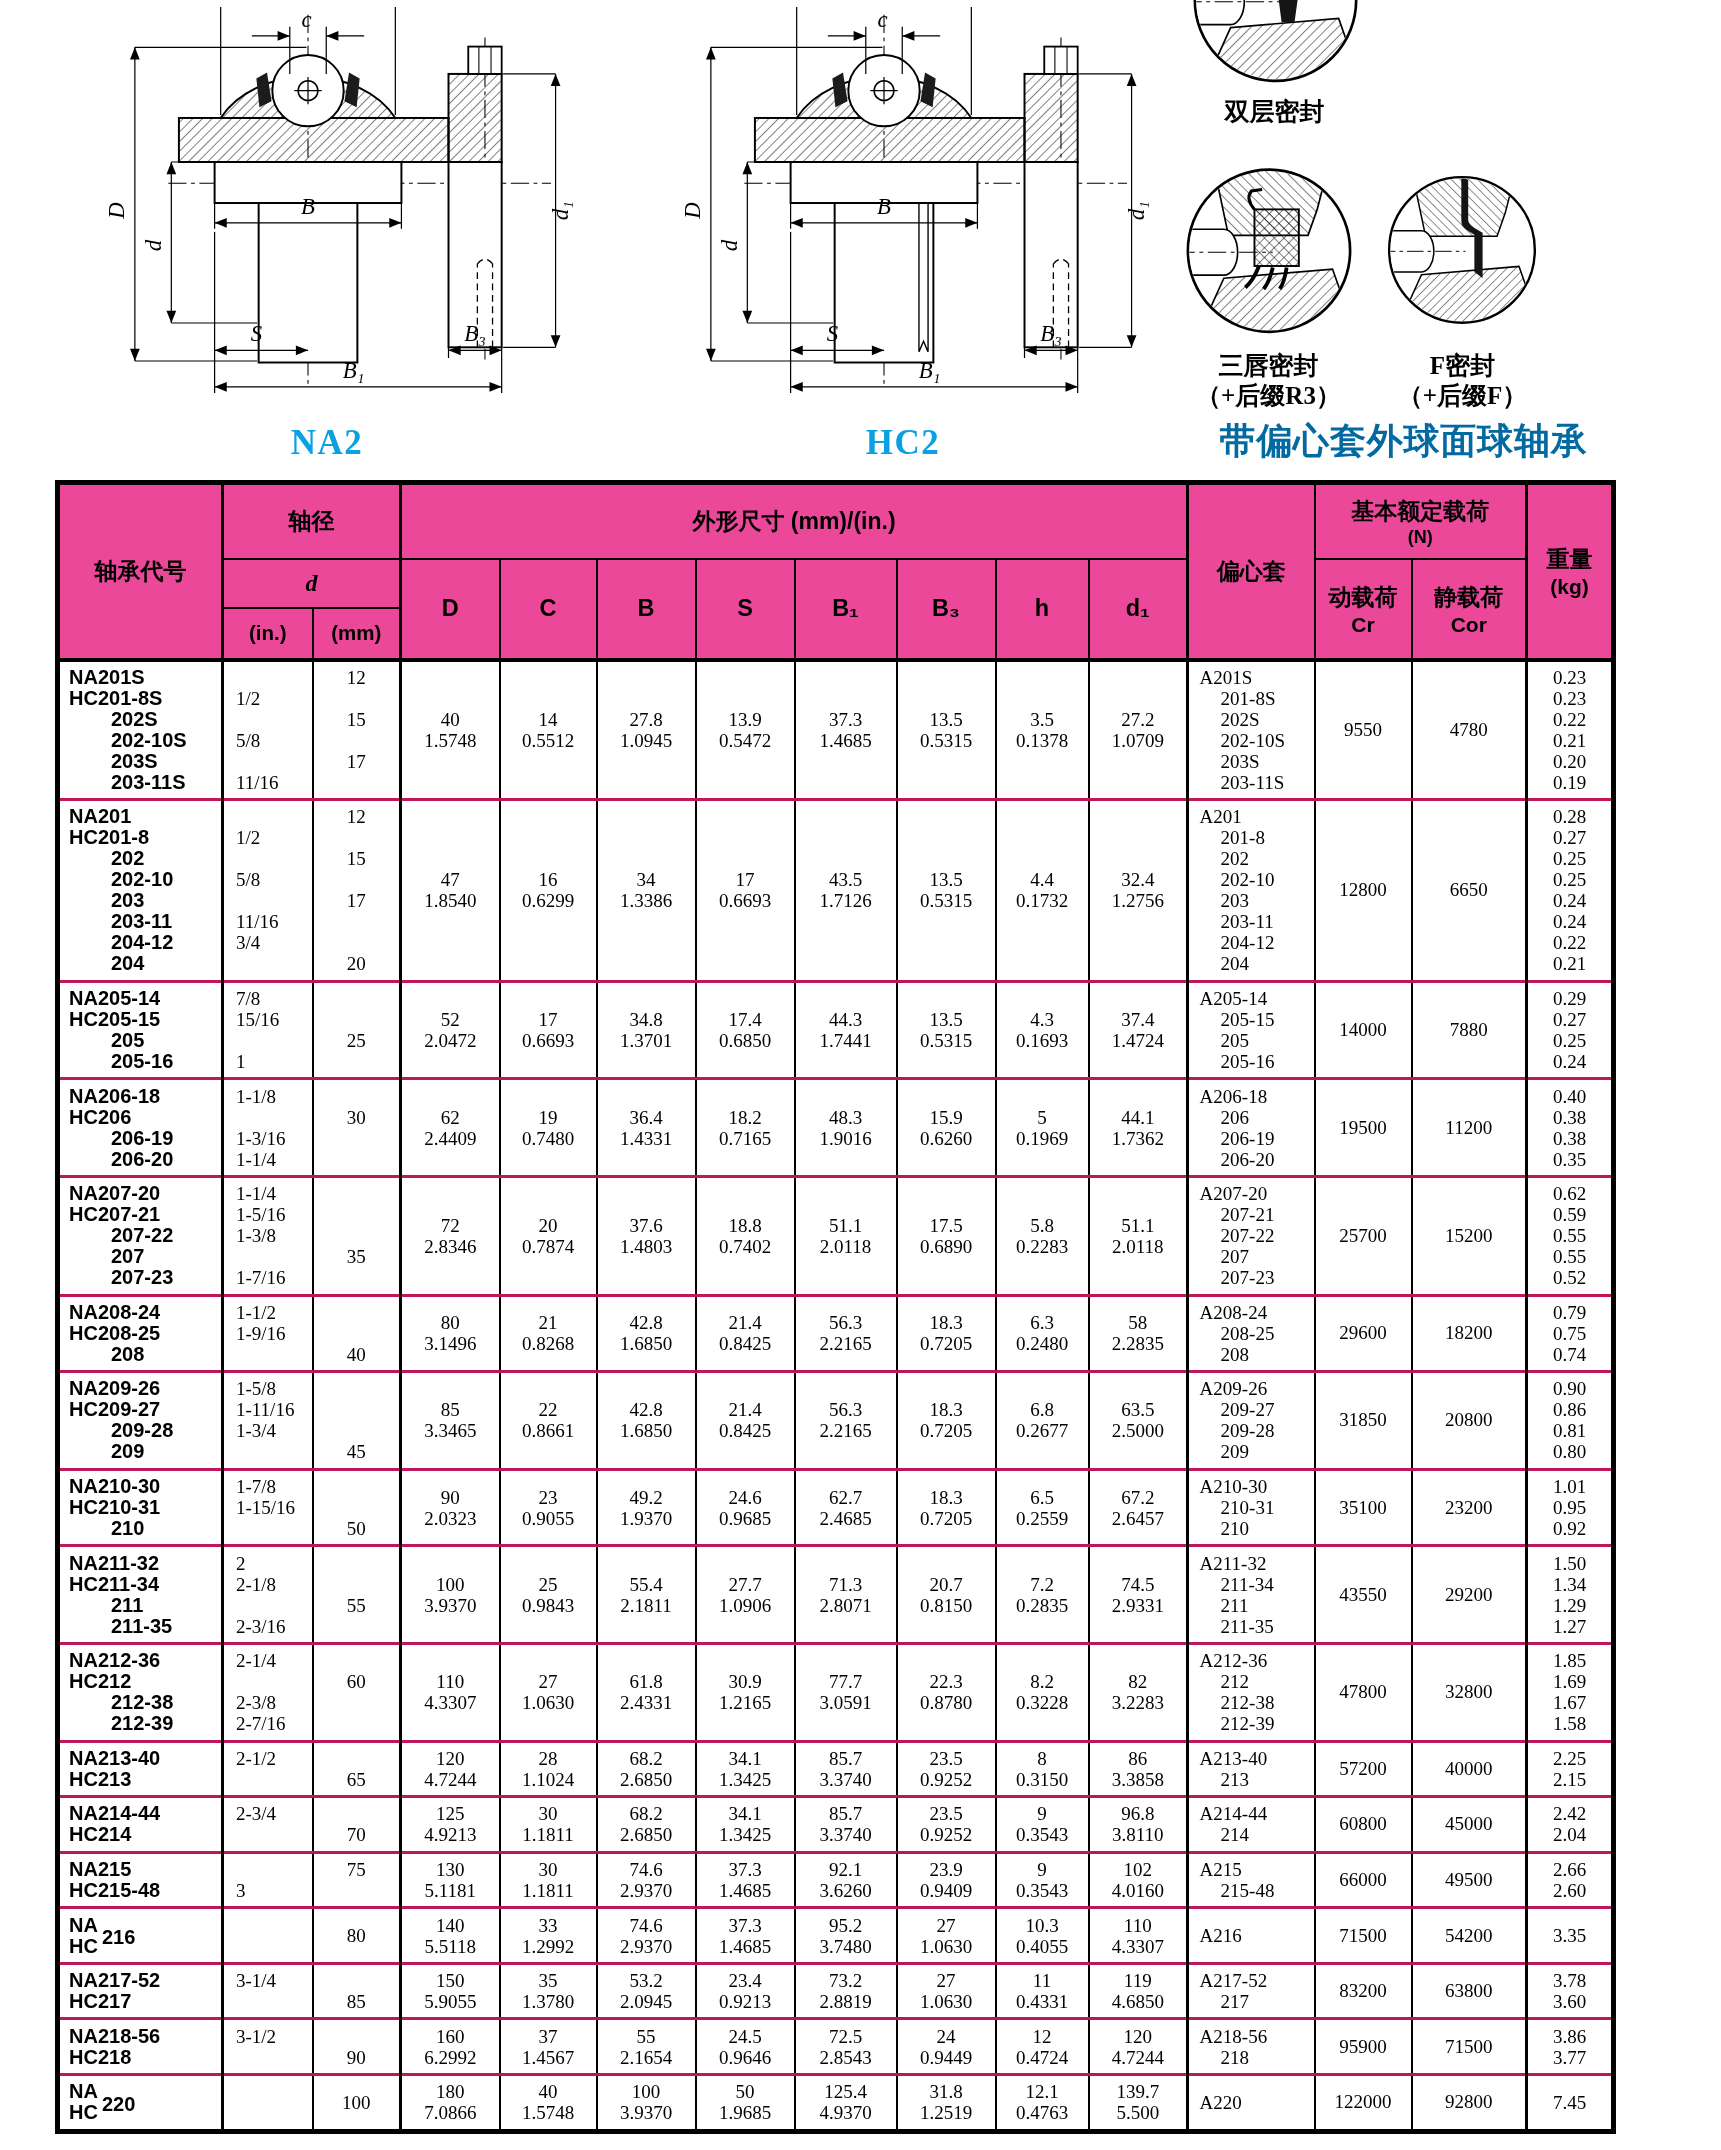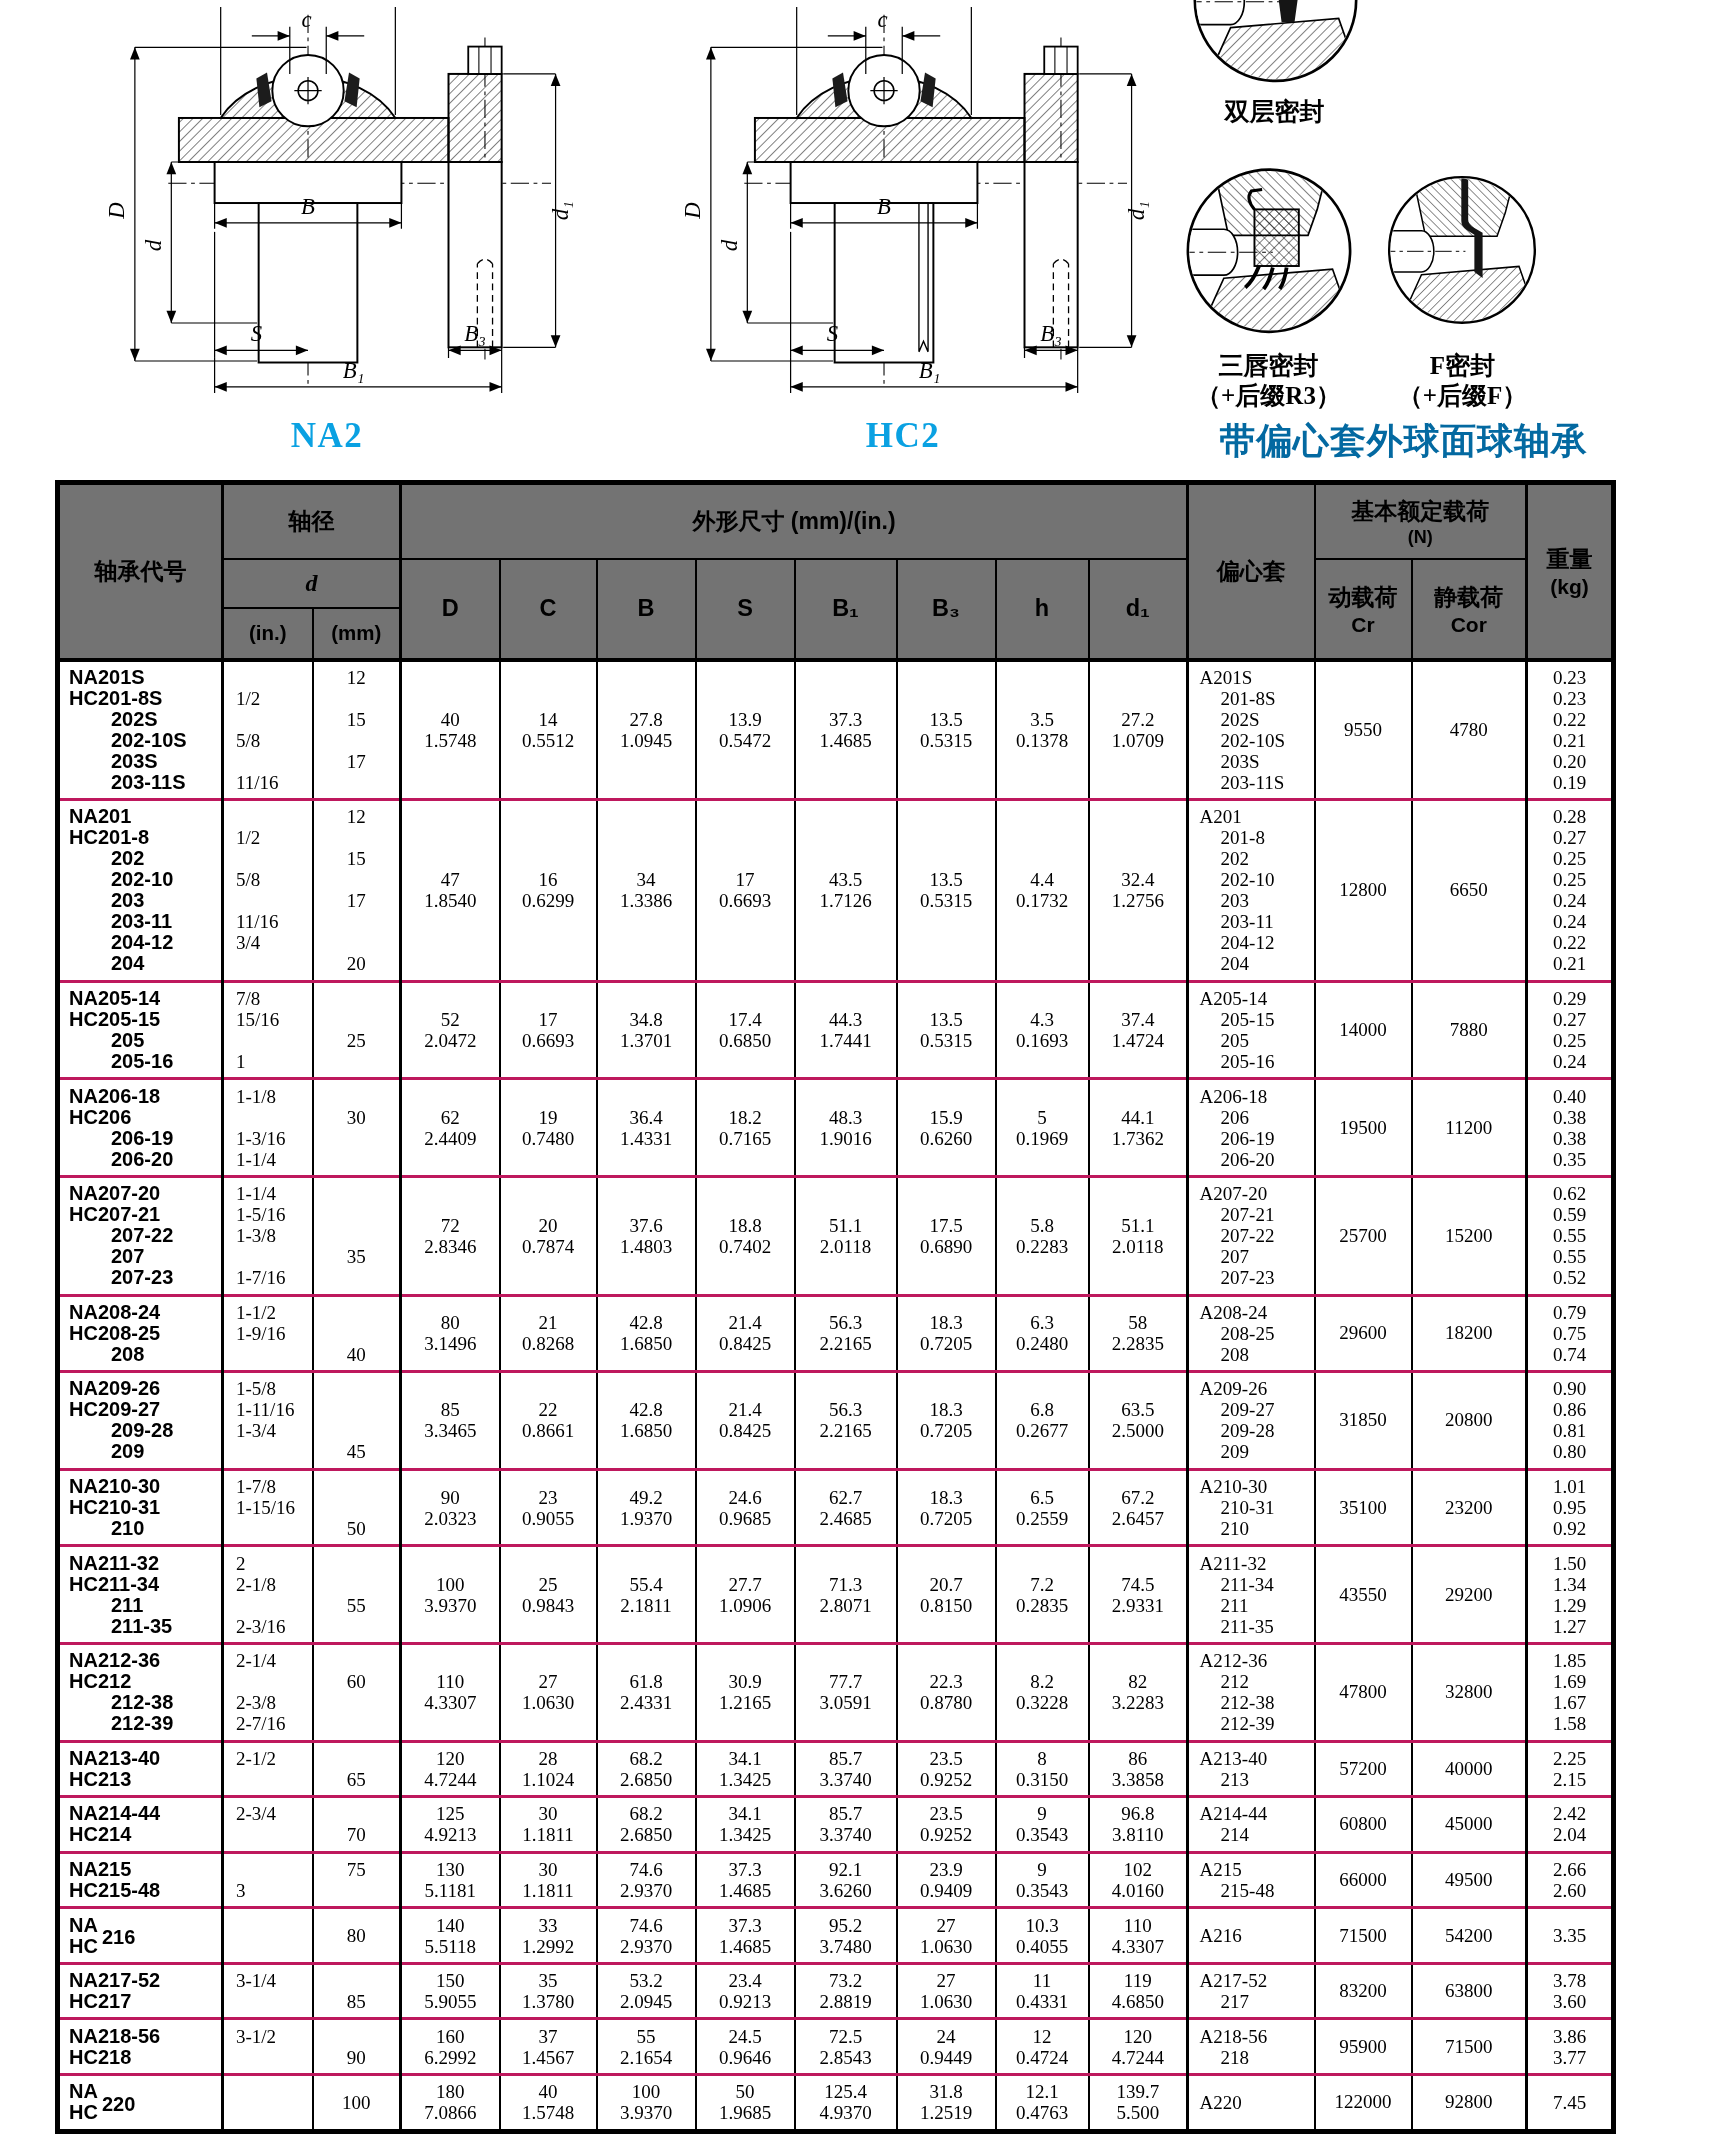--- a/index.html
+++ b/index.html
@@ -1,38 +1,38 @@
 <!DOCTYPE html>
 <html style="font-size:12px"><head>
 <meta charset="utf-8">
 <style>
   html,body{margin:0;padding:0;background:#fff;}
   body{width:1721px;height:2151px;overflow:hidden;position:relative;
        font-family:"Liberation Serif","DejaVu Serif",serif;color:#000;}
   #top-area{position:relative;width:1721px;height:480px;overflow:hidden;}
   .drawing{position:absolute;}
   .dlabel{position:absolute;text-align:center;font:bold 35px "Liberation Serif","DejaVu Serif",serif;
-          color:#0aa1e2;letter-spacing:1.5px;}
+          color:#0aa1e2;letter-spacing:1.5px;margin-top:7px;}
   .seal{position:absolute;}
   .scap{position:absolute;text-align:center;font:bold 25px "Liberation Serif","DejaVu Serif",serif;line-height:30px;}
   #series-title{position:absolute;text-align:center;font:bold 36px "Liberation Serif","DejaVu Serif",serif;
                 color:#0369a1;letter-spacing:0.8px;}
   
   .cl{stroke:#000;stroke-width:1.4;fill:none;stroke-dasharray:24 6 5 6;}
   .dim{stroke:#000;stroke-width:1.6;fill:none;}
   .dash{stroke:#000;stroke-width:1.7;fill:none;stroke-dasharray:9 6;}
   .dt{font:italic 30px "Liberation Serif","DejaVu Serif",serif;fill:#000;}
   
   #spec-table{border-collapse:collapse;table-layout:fixed;margin:0 0 0 55px;border:5.3px solid #000;}
   #spec-table th,#spec-table td{border:2.3px solid #000;overflow:hidden;}
   .vR2{border-right-width:1.5px !important;}
   .vR3{border-right-width:2.3px !important;}
   .vR4{border-right-width:3.8px !important;}
   thead{border-bottom:4.6px solid #000;}
-  thead th{background:#737373;font:bold 23px "Liberation Sans","DejaVu Sans",sans-serif;
+  thead th{background:#ec4899;font:bold 23px "Liberation Sans","DejaVu Sans",sans-serif;
            text-align:center;vertical-align:middle;padding:4.6px 1.5px;}
   thead tr:first-child th{height:64px;}
   th .sub{font:bold 18px "Liberation Sans","DejaVu Sans",sans-serif;line-height:20px;}
   th .sub2{font:bold 21px "Liberation Sans","DejaVu Sans",sans-serif;line-height:23px;}
   .th-d{font:bold italic 24px "Liberation Serif","DejaVu Serif",serif !important;height:38px;}
   .th-dim{font:bold 23.5px "Liberation Sans","DejaVu Sans",sans-serif !important;}
   .th-unit{font:bold 20.5px "Liberation Sans","DejaVu Sans",sans-serif !important;height:39px;}
   tbody tr{border-top:3px solid #be185d;}
   tbody td{font:19px "Liberation Serif","DejaVu Serif",serif;text-align:center;
            vertical-align:middle;padding:5.3px 1.5px;}

